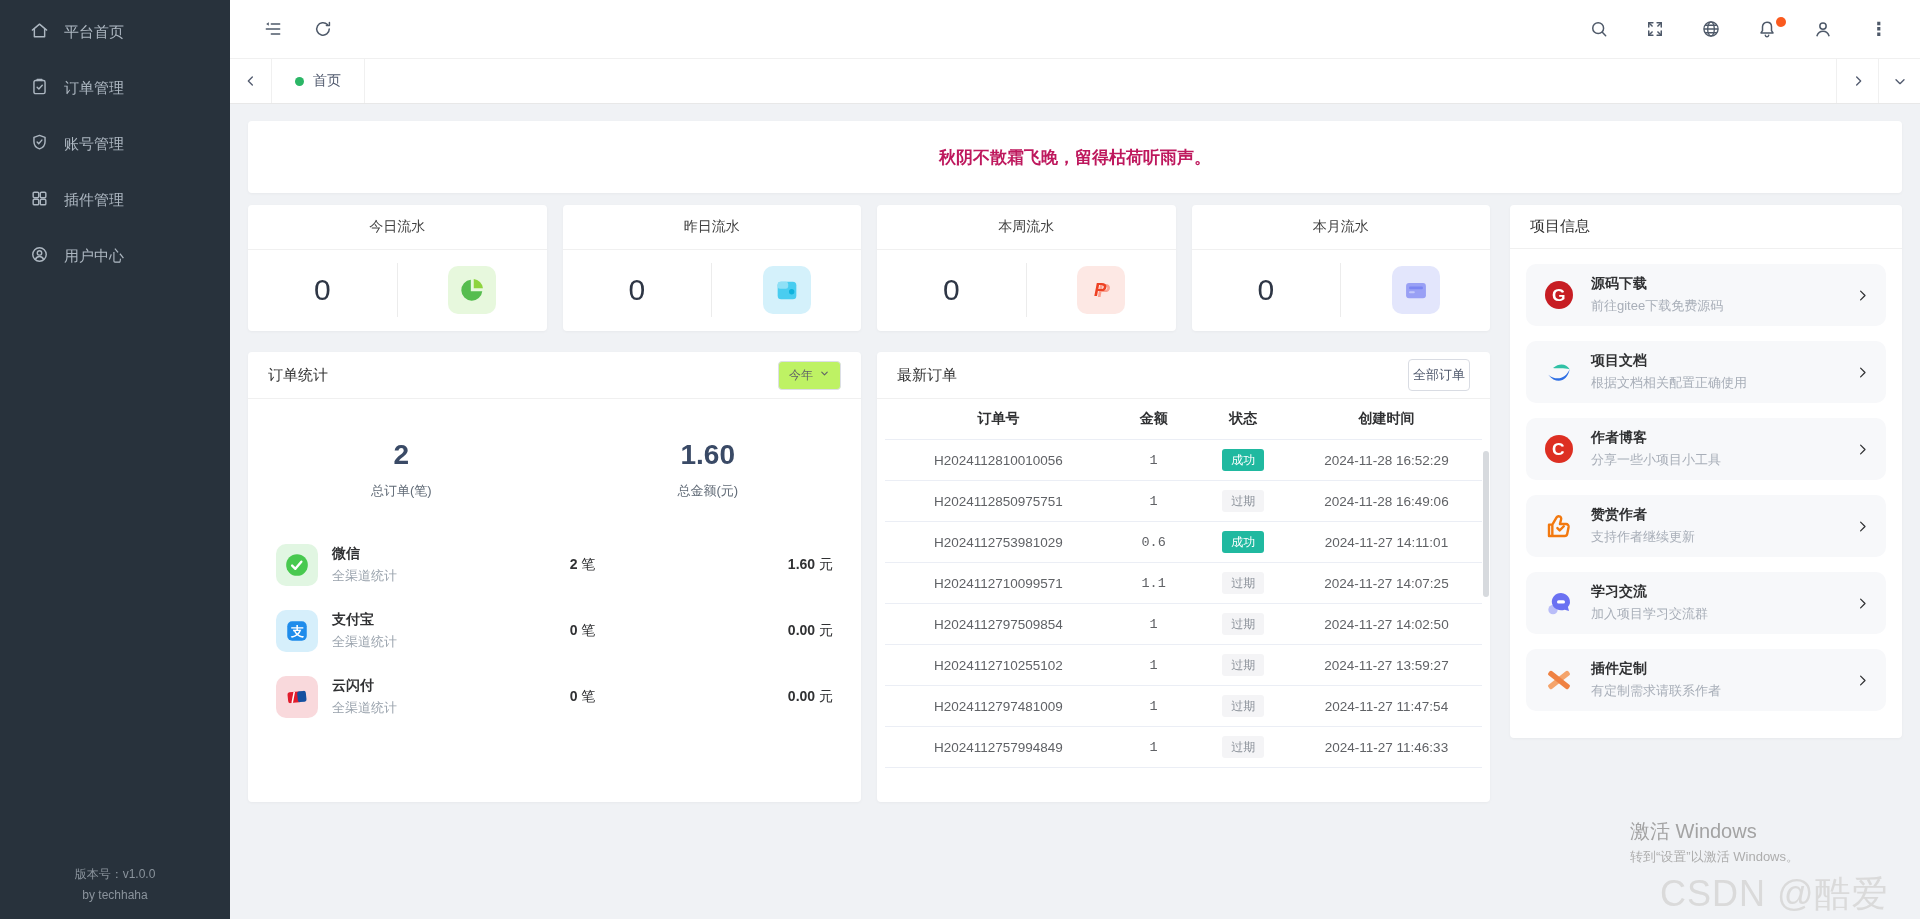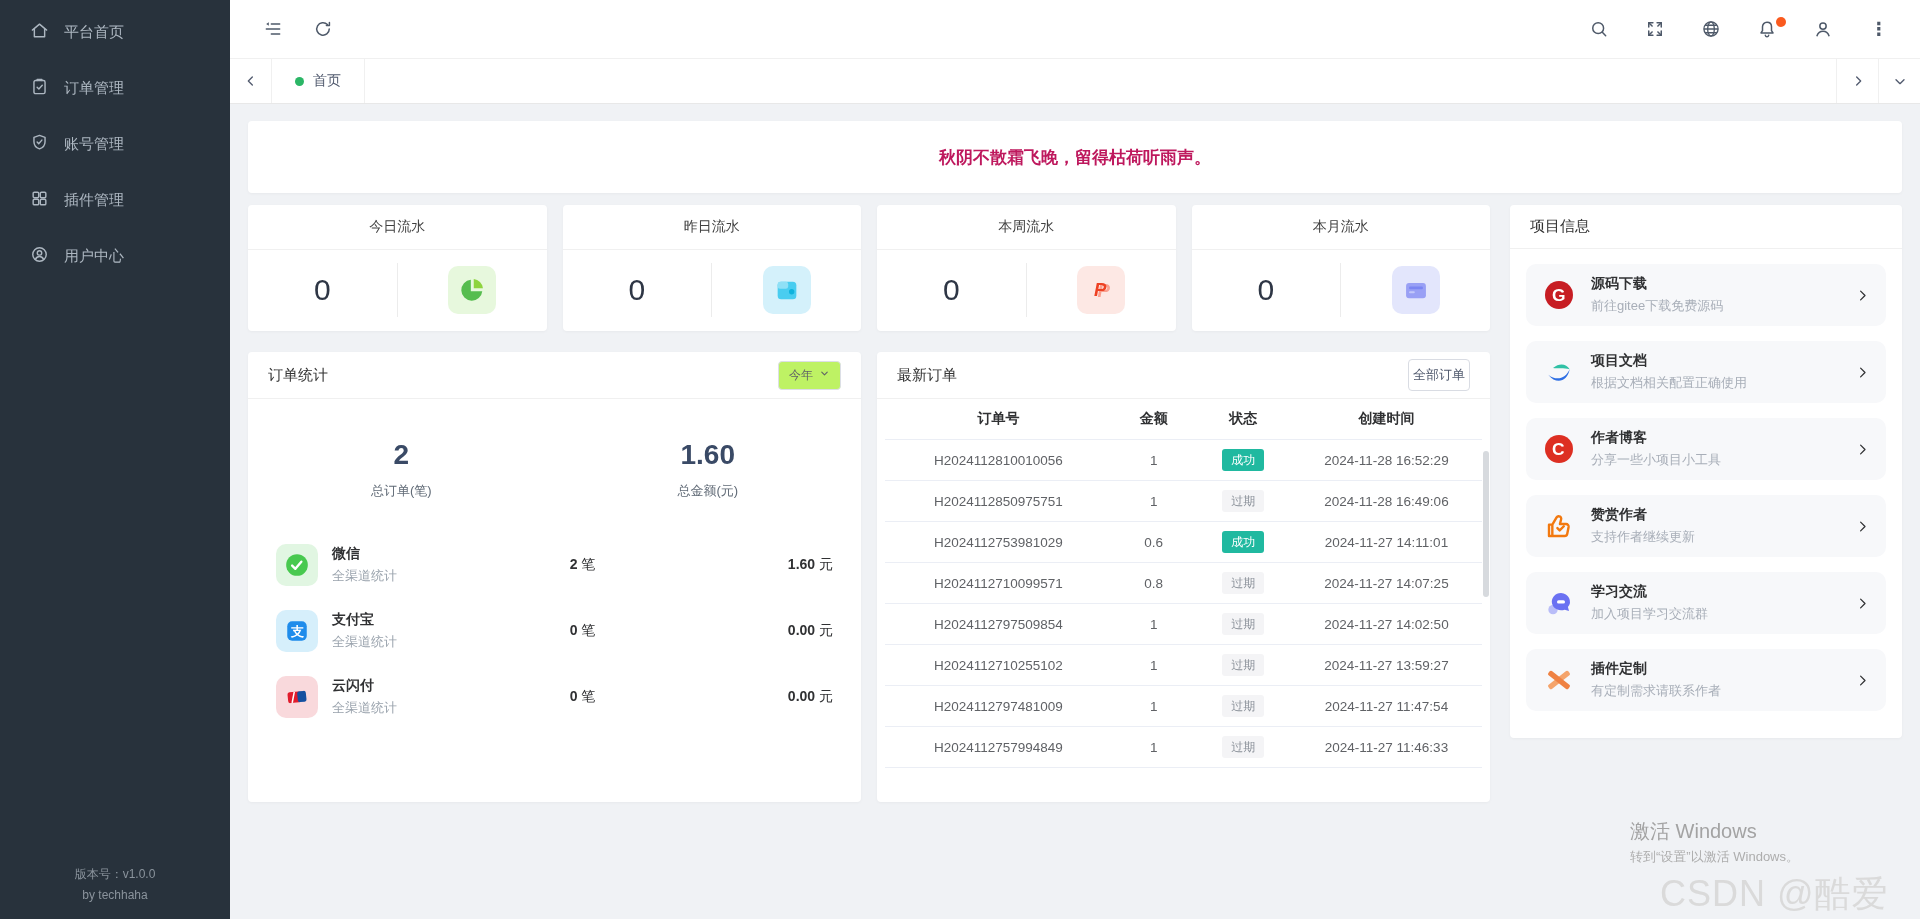--- a/index.html
+++ b/index.html
@@ -98,21 +98,21 @@
   .channel-count { flex:1; text-align:center; font-size:14px; color:#303133; }
   .channel-amount { width:120px; text-align:right; font-size:14px; color:#303133; }
   .num-b { font-weight:bold; }
 
   .order-table { flex:1; padding:0 8px; position:relative; overflow:hidden; }
   .t-row, .t-head { display:flex; align-items:center; }
   .t-head { height:41px; font-size:14px; font-weight:bold; color:#303133;
             border-bottom:1px solid #ebeef5; }
   .t-row { height:41px; font-size:13.5px; color:#606266; border-bottom:1px solid #ebeef5; }
   .c-no { width:38%; text-align:center; }
-  .c-amt { width:14%; text-align:center; }
+  .c-amt { width:14%; text-align:center;font-family:Liberation Mono, monospace; }
   .c-status { width:16%; text-align:center; }
   .c-time { width:32%; text-align:center; }
   .badge { display:inline-block; padding:3px 9px; border-radius:3px; font-size:12px; line-height:1.4; }
   .badge.success { background:#20b9a0; color:#fff; }
   .badge.info { background:#f4f4f6; color:#8a9099; }
   .table-scrollbar { position:absolute; right:1px; top:52px; width:6px; height:146px;
                      border-radius:3px; background:#d7dade; }
 
   
   .project-card { width:392px; flex-shrink:0; height:533px; }
@@ -449,21 +449,21 @@
 
                   <div class="t-row">
                     <div class="c-no">H2024112753981029</div>
                     <div class="c-amt">0.6</div>
                     <div class="c-status"><span class="badge success">成功</span></div>
                     <div class="c-time">2024-11-27 14:11:01</div>
                   </div>
 
                   <div class="t-row">
                     <div class="c-no">H2024112710099571</div>
-                    <div class="c-amt">0.8</div>
+                    <div class="c-amt">1.1</div>
                     <div class="c-status"><span class="badge info">过期</span></div>
                     <div class="c-time">2024-11-27 14:07:25</div>
                   </div>
 
                   <div class="t-row">
                     <div class="c-no">H2024112797509854</div>
                     <div class="c-amt">1</div>
                     <div class="c-status"><span class="badge info">过期</span></div>
                     <div class="c-time">2024-11-27 14:02:50</div>
                   </div>

